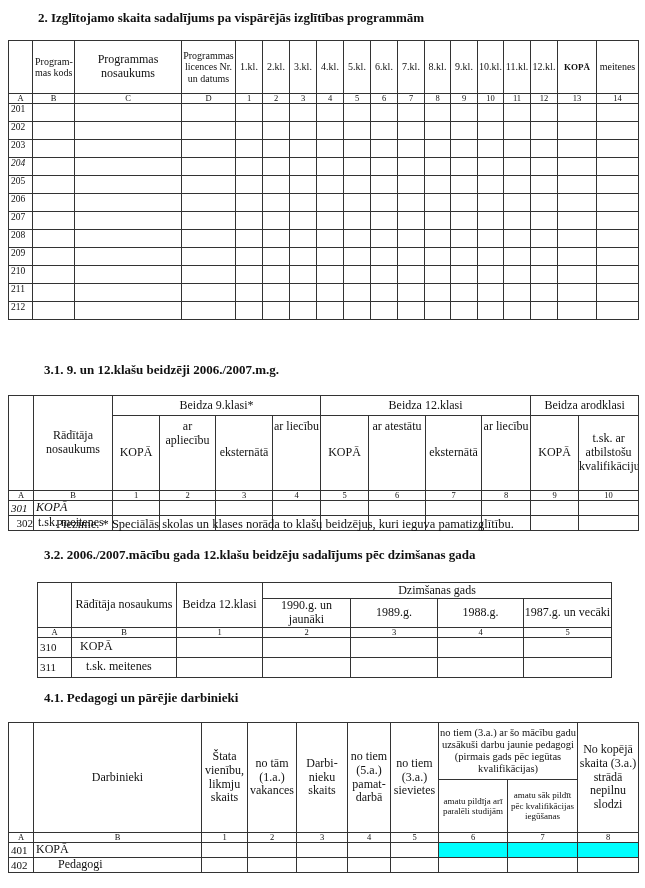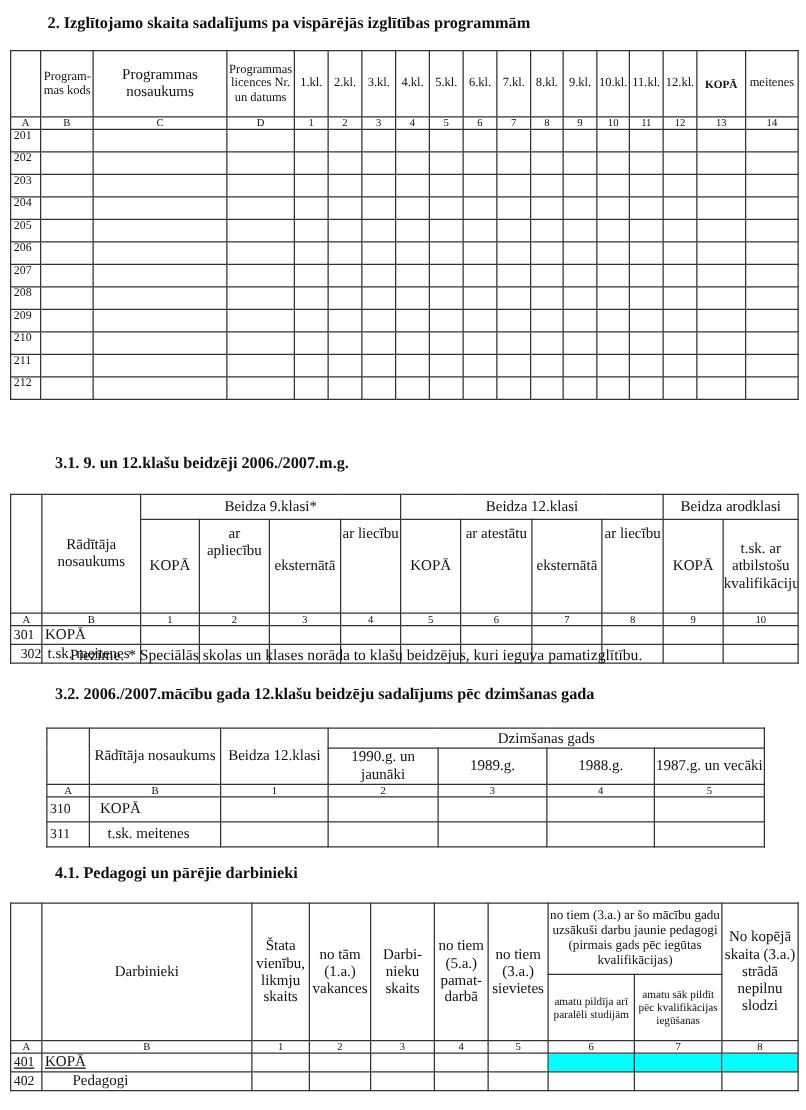--- a/index.html
+++ b/index.html
@@ -138,21 +138,21 @@
         <td></td>
         <td></td>
         <td></td>
         <td></td>
         <td></td>
         <td></td>
         <td></td>
         <td></td>
       </tr>
       <tr style="height: 18px;">
-        <td class="rowno" style="vertical-align: top;">204</td>
+        <td class="rowno" style="vertical-align: top; font-style: italic;">204</td>
         <td></td>
         <td></td>
         <td></td>
         <td></td>
         <td></td>
         <td></td>
         <td></td>
         <td></td>
         <td></td>
         <td></td>
@@ -373,21 +373,21 @@
         <td>4</td>
         <td>5</td>
         <td>6</td>
         <td>7</td>
         <td>8</td>
         <td>9</td>
         <td>10</td>
       </tr>
   </tbody>
     <tbody id="t31-body">
-      <tr style="height: 15px;">
+      <tr style="height: 15px; font-style: italic;">
         <td class="rowno big" style="font-size: 11px;">301</td>
         <td class="lt big">KOPĀ</td>
         <td></td>
         <td></td>
         <td></td>
         <td></td>
         <td></td>
         <td></td>
         <td></td>
         <td></td>
@@ -508,21 +508,21 @@
         <td>2</td>
         <td>3</td>
         <td>4</td>
         <td>5</td>
         <td>6</td>
         <td>7</td>
         <td>8</td>
       </tr>
   </tbody>
     <tbody id="t41-body">
-      <tr style="height: 15px; text-decoration: underline;">
+      <tr style="height: 15px;">
         <td class="rowno big" style="font-size: 11px;">401</td>
         <td class="lt big">KOPĀ</td>
         <td></td>
         <td></td>
         <td></td>
         <td></td>
         <td></td>
         <td style="background: rgb(0, 255, 255);"></td>
         <td style="background: rgb(0, 255, 255);"></td>
         <td style="background: rgb(0, 255, 255);"></td>

